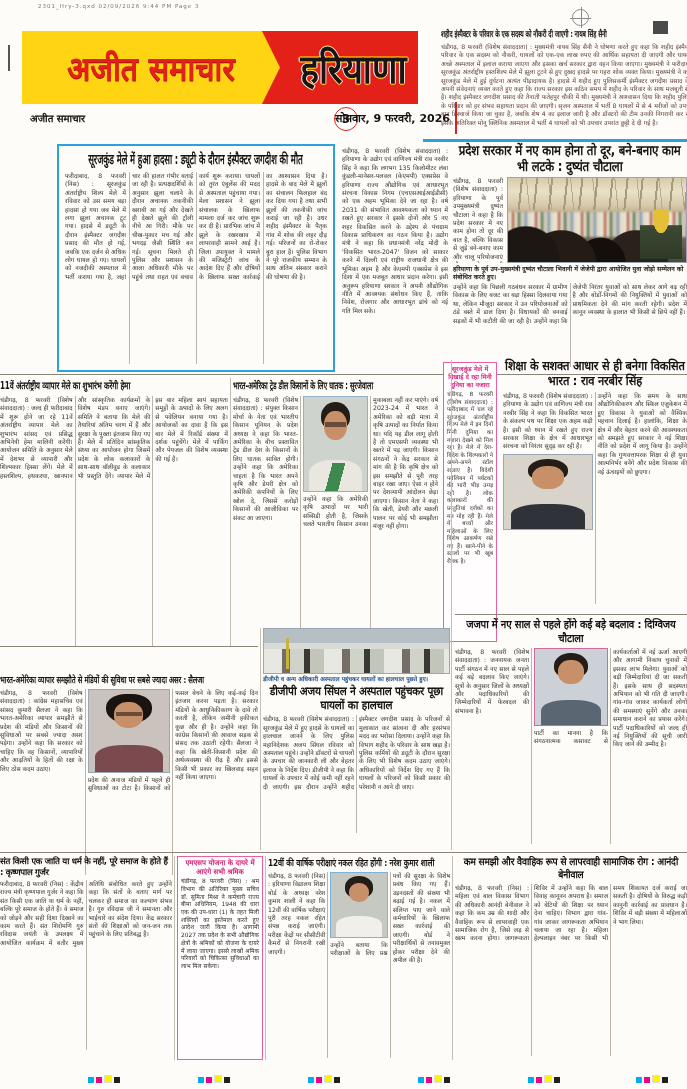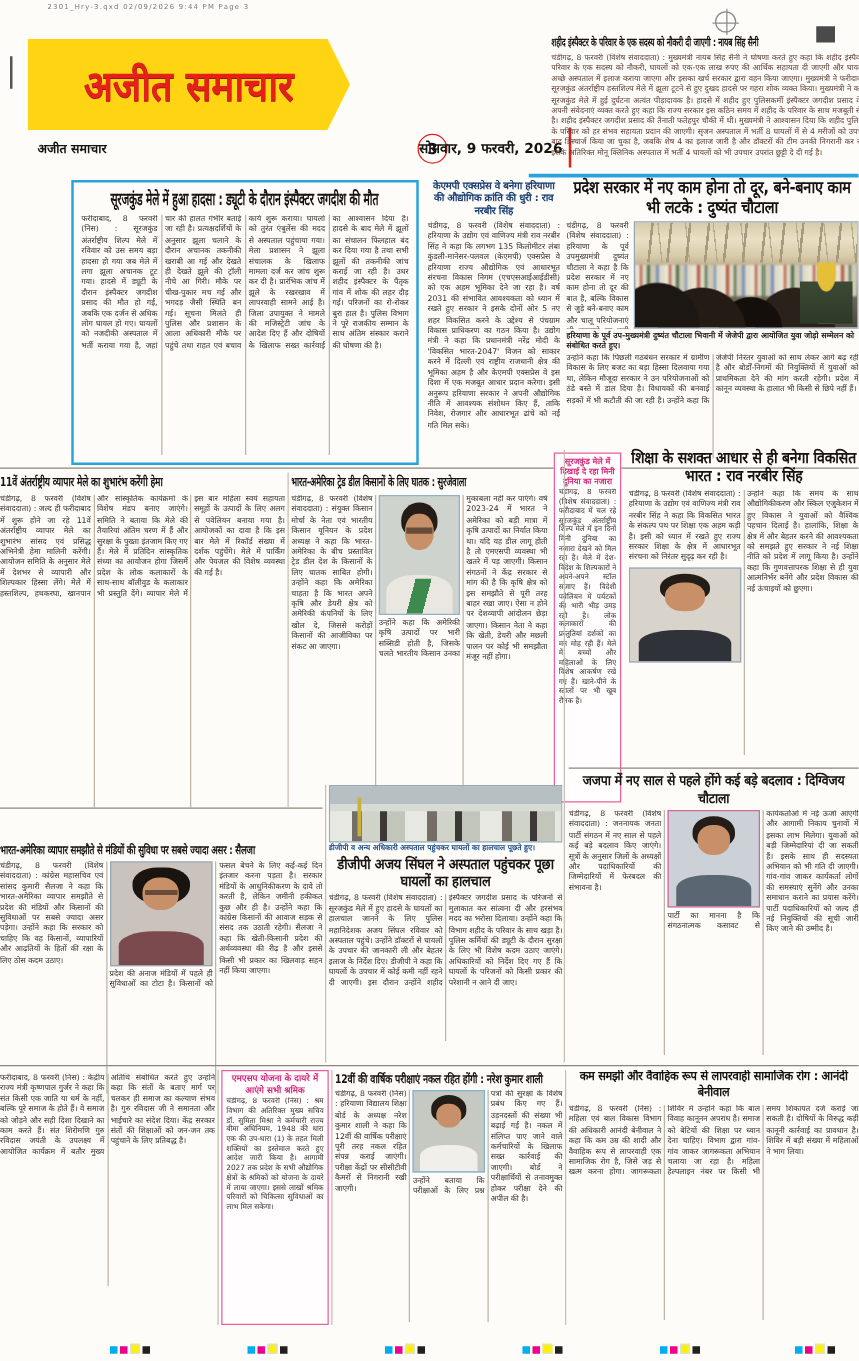--- a/index.html
+++ b/index.html
@@ -68,20 +68,23 @@
 </style>
 </head>
 <body>
 
 <div class="abs" style="left:38px;top:3px;font-size:5.5px;color:#777;letter-spacing:1px">2301_Hry-3.qxd  02/09/2026  9:44 PM  Page 3</div>
 <div class="crosshair" style="left:572px;top:9px"></div>
 <div class="abs" style="left:653px;top:21px;width:15px;height:13px;background:#4a4a4a"></div>
 <div class="abs" style="left:8px;top:45px;width:2px;height:26px;background:#555"></div>
 
 <div class="abs" style="left:22px;top:31px;width:396px;height:73px">
+  <div class="mast-red">
+    <span>हरियाणा</span>
+  </div>
   <div class="mast-yellow">
     <span>अजीत समाचार</span>
   </div>
 </div>
 
 <div class="abs" style="left:22px;top:106px;width:436px;height:26px">
   <span class="abs" style="left:8px;top:5px;font-size:10px;font-weight:700;color:#17130f">अजीत समाचार</span>
   <div class="circle3" style="left:312px;top:1px">
     <span>3</span>
   </div>
@@ -94,21 +97,20 @@
   <div class="jtext b6" style="margin-top:3px;height:94px;color:#5a3a30">चंडीगढ़, 8 फरवरी (विशेष संवाददाता) : मुख्यमंत्री नायब सिंह सैनी ने घोषणा करते हुए कहा कि शहीद इंस्पैक्टर के परिवार के एक सदस्य को नौकरी, घायलों को एक-एक लाख रुपए की आर्थिक सहायता दी जाएगी और घायलों का अच्छे अस्पताल में इलाज कराया जाएगा और इसका खर्च सरकार द्वारा वहन किया जाएगा। मुख्यमंत्री ने फरीदाबाद के सूरजकुंड अंतर्राष्ट्रीय हस्तशिल्प मेले में झूला टूटने से हुए दुखद हादसे पर गहरा शोक व्यक्त किया। मुख्यमंत्री ने कहा कि सूरजकुंड मेले में हुई दुर्घटना अत्यंत पीड़ादायक है। हादसे में शहीद हुए पुलिसकर्मी इंस्पैक्टर जगदीश प्रसाद के प्रति अपनी संवेदनाएं व्यक्त करते हुए कहा कि राज्य सरकार इस कठिन समय में शहीद के परिवार के साथ मजबूती से खड़ी है। शहीद इंस्पैक्टर जगदीश प्रसाद की तैनाती फतेहपुर चौकी में थी। मुख्यमंत्री ने आश्वासन दिया कि शहीद पुलिसकर्मी के परिवार को हर संभव सहायता प्रदान की जाएगी। सृजन अस्पताल में भर्ती 8 घायलों में से 4 मरीजों को उपचार के बाद डिस्चार्ज किया जा चुका है, जबकि शेष 4 का इलाज जारी है और डॉक्टरों की टीम उनकी निगरानी कर रही है। इसके अतिरिक्त मोनू क्लिनिक अस्पताल में भर्ती 4 घायलों को भी उपचार उपरांत छुट्टी दे दी गई है।</div>
 </div>
 <div class="abs" style="left:423px;top:139px;width:264px;height:3px;background:#2aa3dc"></div>
 
 <div class="abs" style="left:57px;top:144px;width:278px;height:228px;border:2px solid #2aa3dc;box-sizing:border-box;padding:3px 6px;overflow:hidden">
   <div class="hl cond sx60" style="font-size:14px;text-align:center">सूरजकुंड मेले में हुआ हादसा : ड्यूटी के दौरान इंस्पैक्टर जगदीश की मौत</div>
   <div class="jtext b6 cols4" style="margin-top:4px;height:192px">फरीदाबाद, 8 फरवरी (निस) : सूरजकुंड अंतर्राष्ट्रीय शिल्प मेले में रविवार को उस समय बड़ा हादसा हो गया जब मेले में लगा झूला अचानक टूट गया। हादसे में ड्यूटी के दौरान इंस्पैक्टर जगदीश प्रसाद की मौत हो गई, जबकि एक दर्जन से अधिक लोग घायल हो गए। घायलों को नजदीकी अस्पताल में भर्ती कराया गया है, जहां चार की हालत गंभीर बताई जा रही है। प्रत्यक्षदर्शियों के अनुसार झूला चलाने के दौरान अचानक तकनीकी खराबी आ गई और देखते ही देखते झूले की ट्रॉली नीचे आ गिरी। मौके पर चीख-पुकार मच गई और भगदड़ जैसी स्थिति बन गई। सूचना मिलते ही पुलिस और प्रशासन के आला अधिकारी मौके पर पहुंचे तथा राहत एवं बचाव कार्य शुरू कराया। घायलों को तुरंत एंबुलेंस की मदद से अस्पताल पहुंचाया गया। मेला प्रशासन ने झूला संचालक के खिलाफ मामला दर्ज कर जांच शुरू कर दी है। प्रारंभिक जांच में झूले के रखरखाव में लापरवाही सामने आई है। जिला उपायुक्त ने मामले की मजिस्ट्रेटी जांच के आदेश दिए हैं और दोषियों के खिलाफ सख्त कार्रवाई का आश्वासन दिया है। हादसे के बाद मेले में झूलों का संचालन फिलहाल बंद कर दिया गया है तथा सभी झूलों की तकनीकी जांच कराई जा रही है। उधर शहीद इंस्पैक्टर के पैतृक गांव में शोक की लहर दौड़ गई। परिजनों का रो-रोकर बुरा हाल है। पुलिस विभाग ने पूरे राजकीय सम्मान के साथ अंतिम संस्कार कराने की घोषणा की है।</div>
 </div>
 
 <div class="abs" style="left:342px;top:144px;width:106px;height:228px;overflow:hidden">
-  <div class="hl" style="font-size:8px;line-height:10px;text-align:center;color:#1d3e73">केएमपी एक्सप्रेस वे बनेगा हरियाणा की औद्योगिक क्रांति की धुरी : राव नरबीर सिंह</div>
   <div class="jtext b6" style="margin-top:3px;height:190px">चंडीगढ़, 8 फरवरी (विशेष संवाददाता) : हरियाणा के उद्योग एवं वाणिज्य मंत्री राव नरबीर सिंह ने कहा कि लगभग 135 किलोमीटर लंबा कुंडली-मानेसर-पलवल (केएमपी) एक्सप्रेस वे हरियाणा राज्य औद्योगिक एवं आधारभूत संरचना विकास निगम (एचएसआईआईडीसी) को एक अहम भूमिका देने जा रहा है। वर्ष 2031 की संभावित आवश्यकता को ध्यान में रखते हुए सरकार ने इसके दोनों ओर 5 नए शहर विकसित करने के उद्देश्य से पंचग्राम विकास प्राधिकरण का गठन किया है। उद्योग मंत्री ने कहा कि प्रधानमंत्री नरेंद्र मोदी के 'विकसित भारत-2047' विजन को साकार करने में दिल्ली एवं राष्ट्रीय राजधानी क्षेत्र की भूमिका अहम है और केएमपी एक्सप्रेस वे इस दिशा में एक मजबूत आधार प्रदान करेगा। इसी अनुरूप हरियाणा सरकार ने अपनी औद्योगिक नीति में आवश्यक संशोधन किए हैं, ताकि निवेश, रोजगार और आधारभूत ढांचे को नई गति मिल सके।</div>
 </div>
 
 <div class="abs" style="left:453px;top:142px;width:234px;height:230px;overflow:hidden">
   <div class="hl cond sx86w" style="font-size:13.5px;line-height:16px;text-align:center">प्रदेश सरकार में नए काम होना तो दूर, बने-बनाए काम भी लटके : दुष्यंत चौटाला</div>
   <div style="display:flex;gap:4px;margin-top:3px">
     <div class="jtext b6" style="width:50px;height:86px">चंडीगढ़, 8 फरवरी (विशेष संवाददाता) : हरियाणा के पूर्व उपमुख्यमंत्री दुष्यंत चौटाला ने कहा है कि प्रदेश सरकार में नए काम होना तो दूर की बात है, बल्कि विकास से जुड़े बने-बनाए काम और चालू परियोजनाएं भी लटकाने पर तुली हुई है।</div>
     <div class="photo ph-crowd" style="width:180px;height:86px">
       <div class="roof"></div>
       <div class="crowd"></div>
@@ -195,20 +197,21 @@
       <div class="face"></div>
       <div class="torso"></div>
     </div>
     <span>पार्टी का मानना है कि संगठनात्मक कसावट से कार्यकर्ताओं में नई ऊर्जा आएगी और आगामी निकाय चुनावों में इसका लाभ मिलेगा। युवाओं को बड़ी जिम्मेदारियां दी जा सकती हैं। इसके साथ ही सदस्यता अभियान को भी गति दी जाएगी। गांव-गांव जाकर कार्यकर्ता लोगों की समस्याएं सुनेंगे और उनका समाधान कराने का प्रयास करेंगे। पार्टी पदाधिकारियों को जल्द ही नई नियुक्तियों की सूची जारी किए जाने की उम्मीद है।</span>
   </div>
 </div>
 
 <div class="hrule" style="left:0;top:852px;width:687px"></div>
 
 <div class="abs" style="left:0;top:856px;width:172px;overflow:hidden">
+  <div class="hl" style="font-size:8.5px;line-height:10.5px;letter-spacing:-.3px">संत किसी एक जाति या धर्म के नहीं, पूरे समाज के होते हैं : कृष्णपाल गुर्जर</div>
   <div class="cols2 jtext b6" style="margin-top:3px;height:170px">फरीदाबाद, 8 फरवरी (निस) : केंद्रीय राज्य मंत्री कृष्णपाल गुर्जर ने कहा कि संत किसी एक जाति या धर्म के नहीं, बल्कि पूरे समाज के होते हैं। वे समाज को जोड़ने और सही दिशा दिखाने का काम करते हैं। संत शिरोमणि गुरु रविदास जयंती के उपलक्ष्य में आयोजित कार्यक्रम में बतौर मुख्य अतिथि संबोधित करते हुए उन्होंने कहा कि संतों के बताए मार्ग पर चलकर ही समाज का कल्याण संभव है। गुरु रविदास जी ने समानता और भाईचारे का संदेश दिया। केंद्र सरकार संतों की शिक्षाओं को जन-जन तक पहुंचाने के लिए प्रतिबद्ध है।</div>
 </div>
 
 <div class="abs pinkbox" style="left:177px;top:856px;width:86px;height:204px">
   <div class="pinktitle" style="font-size:7px;line-height:8.6px">एमएसप योजना के दायरे में आएंगे सभी श्रमिक</div>
   <div class="jtext" style="font-size:5.9px;line-height:7.7px;margin-top:2px;height:164px">चंडीगढ़, 8 फरवरी (निस) : श्रम विभाग की अतिरिक्त मुख्य सचिव डॉ. सुमिता मिश्रा ने कर्मचारी राज्य बीमा अधिनियम, 1948 की धारा एक की उप-धारा (1) के तहत मिली शक्तियों का इस्तेमाल करते हुए आदेश जारी किया है। आगामी 2027 तक प्रदेश के सभी औद्योगिक क्षेत्रों के श्रमिकों को योजना के दायरे में लाया जाएगा। इससे लाखों श्रमिक परिवारों को चिकित्सा सुविधाओं का लाभ मिल सकेगा।</div>
 </div>
 
 <div class="abs" style="left:268px;top:856px;width:182px;overflow:hidden">
   <div class="hl cond sx78" style="font-size:9.5px">12वीं की वार्षिक परीक्षाएं नकल रहित होंगी : नरेश कुमार शाली</div>

